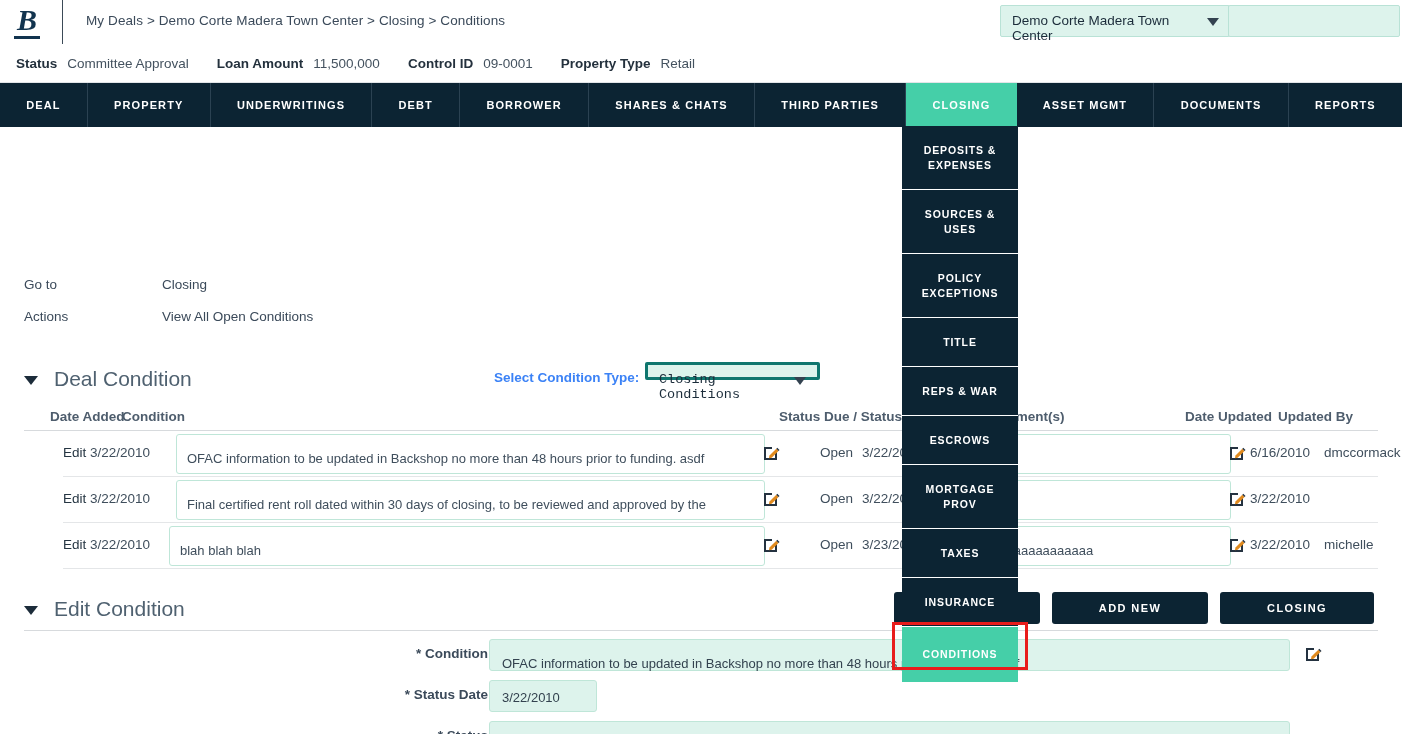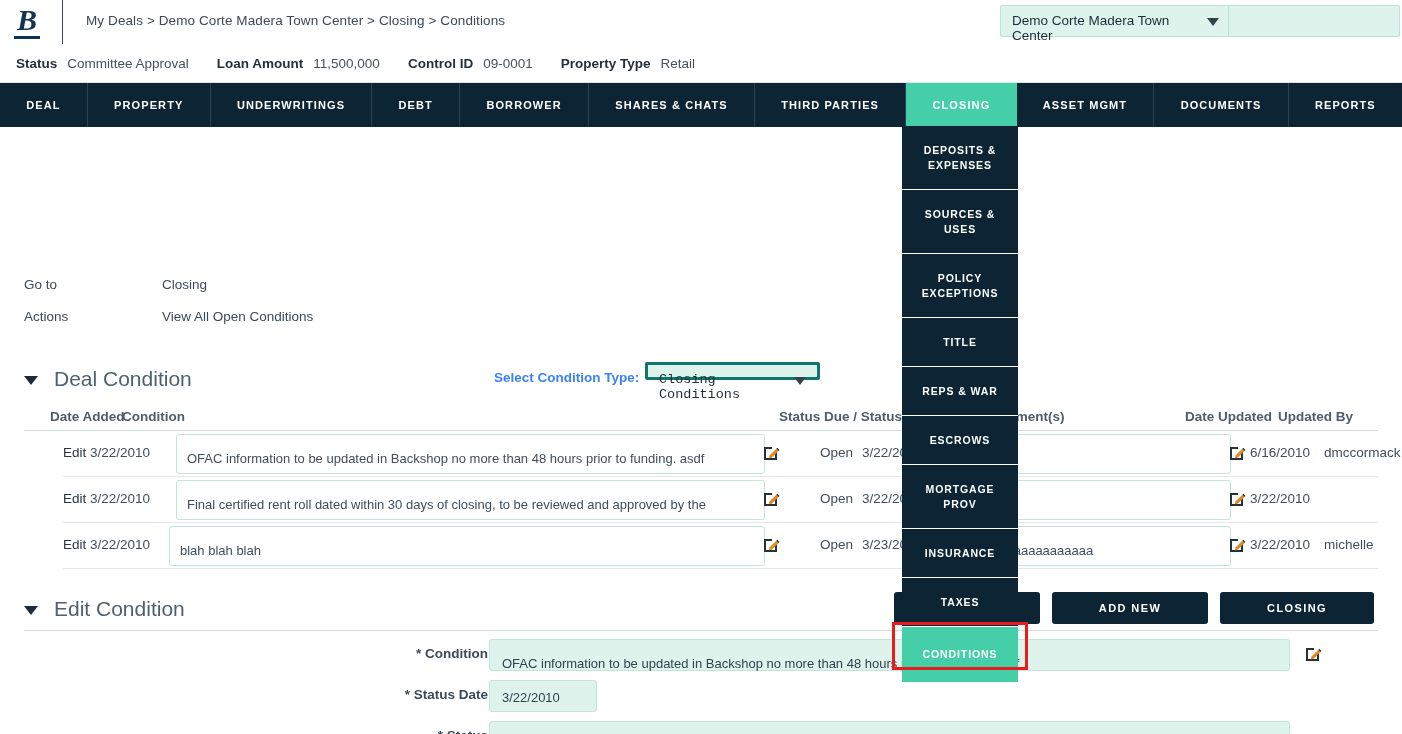--- a/index.html
+++ b/index.html
@@ -370,19 +370,19 @@
   </div>
 
   <div class="dropdown">
     <div class="dd-item h64">DEPOSITS &amp; EXPENSES</div>
     <div class="dd-item h64">SOURCES &amp; USES</div>
     <div class="dd-item h64">POLICY EXCEPTIONS</div>
     <div class="dd-item h49">TITLE</div>
     <div class="dd-item h49">REPS &amp; WAR</div>
     <div class="dd-item h49">ESCROWS</div>
     <div class="dd-item h64">MORTGAGE PROV</div>
+    <div class="dd-item h49">TAXES</div>
     <div class="dd-item h49">INSURANCE</div>
-    <div class="dd-item h49">TAXES</div>
     <div class="dd-item h56 teal">CONDITIONS</div>
   </div>
   <div class="highlight-box"></div>
 
 </div>
 
 </body></html>

